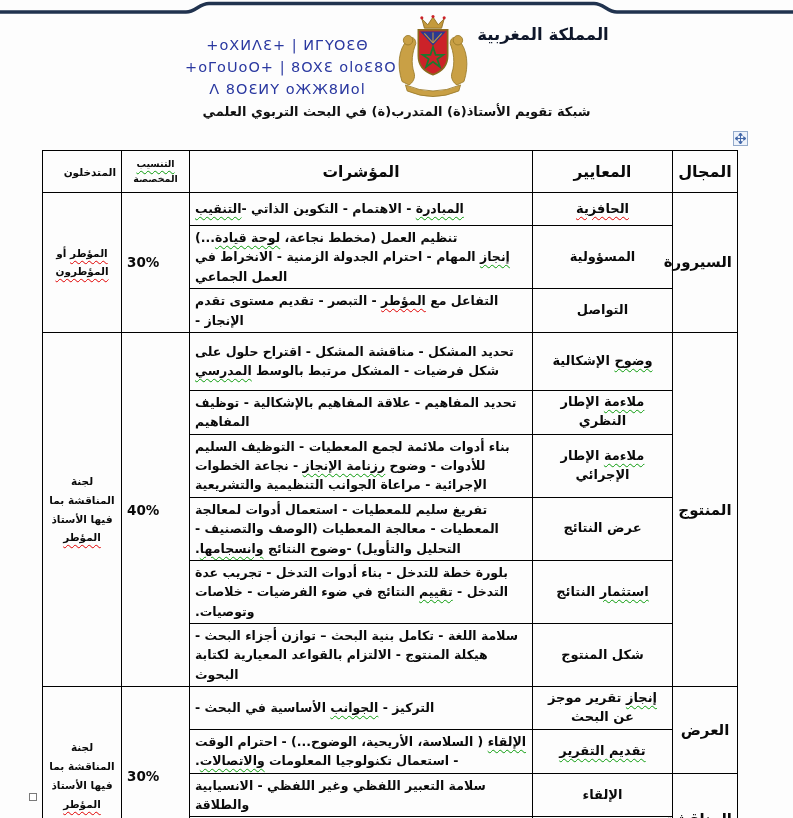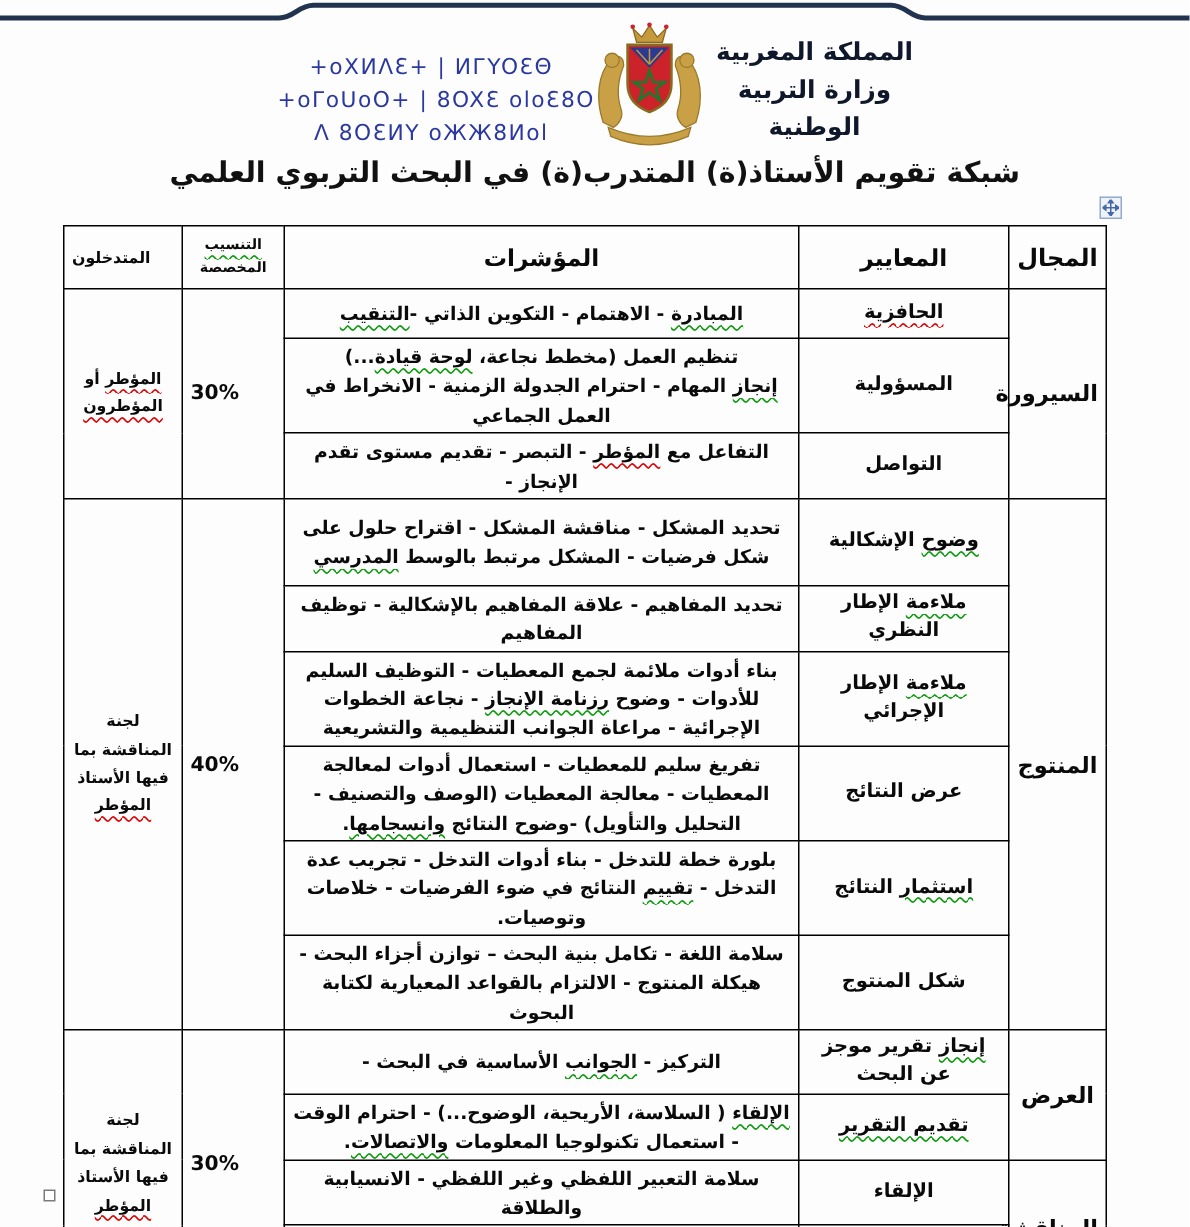--- a/index.html
+++ b/index.html
@@ -9,40 +9,40 @@
   
   #top-curve{position:absolute;left:0;top:0;}
 
   
   .tifinagh{position:absolute;left:185px;top:34px;width:205px;text-align:center;
     color:#2a38a0;font-weight:normal;font-size:14.5px;line-height:22px;letter-spacing:1px;white-space:nowrap;}
   .emblem{position:absolute;left:390px;top:14px;}
   .ministry{position:absolute;left:472px;top:22px;width:142px;direction:rtl;text-align:center;
     color:#0f172a;font-weight:bold;font-size:16.5px;line-height:25px;}
   .doc-title{position:absolute;left:0;top:104px;width:793px;text-align:center;direction:rtl;
-    font-weight:bold;font-size:19px;color:#111;}
+    font-weight:bold;font-size:13px;color:#111;}
 
   
   .move-handle{position:absolute;left:733px;top:131px;width:15px;height:15px;background:#eef3fb;
     border:1px solid #93aacb;box-sizing:border-box;display:flex;align-items:center;justify-content:center;}
   .resize-handle{position:absolute;left:29px;top:793px;width:8px;height:8px;background:#fff;
     border:1px solid #7a7a7a;box-sizing:border-box;}
 
   
   table.grid{position:absolute;left:42px;top:150px;width:695px;border-collapse:collapse;direction:rtl;
     table-layout:fixed;}
   table.grid td,table.grid th{border:1px solid #000;color:#0a0a0a;font-weight:bold;
     padding:2px 5px;vertical-align:middle;white-space:pre-line;box-sizing:border-box;}
   th.h-dom{font-size:16px;text-align:center;padding-right:4px;}
   th.h-crit,th.h-ind{font-size:15.5px;text-align:center;}
   th.h-pct{font-size:9.5px;text-align:center;line-height:1.5;}
-  th.h-intv{font-size:10.5px;text-align:left;margin-top:30px;}
+  th.h-intv{font-size:10.5px;text-align:right;margin-top:30px;}
   td.dom{font-size:15px;text-align:center;}
   td.crit{font-size:13px;text-align:center;line-height:1.45;}
-  td.ind{font-size:12.5px;text-align:center;line-height:1.55;padding:3px 7px;}
+  td.ind{font-size:12.5px;text-align:left;line-height:1.55;padding:3px 7px;}
   td.pct{font-size:13.5px;text-align:left;}
   td.intv{font-size:10.5px;text-align:center;line-height:1.8;padding:2px 2px;}
 
   
   .sq-r{text-decoration-line:underline;text-decoration-style:wavy;text-decoration-color:#e00000;
     text-decoration-thickness:1px;text-underline-offset:3px;}
   .sq-g{text-decoration-line:underline;text-decoration-style:wavy;text-decoration-color:#0a9b0a;
     text-decoration-thickness:1px;text-underline-offset:3px;margin-top:12px;}
 </style>
 </head>
@@ -79,21 +79,20 @@
         <line x1="50" y1="33" x2="50" y2="21"></line>
         <line x1="50" y1="33" x2="60" y2="22"></line>
     </g>
     <path d="M50,38 L53,47 L62,47 L55,52 L58,61 L50,55 L42,61 L45,52 L38,47 L47,47 Z" fill="none" stroke="#1a7a2e" stroke-width="2"></path>
 
     <path d="M18,82 Q50,96 82,82 L80,89 Q50,102 20,89 Z" fill="#c9a045" stroke="#9a7a2a" stroke-width="1"></path>
   </svg>
 
   <div class="ministry">
     <div>المملكة المغربية</div>
-    <div>وزارة التربية الوطنية</div>
   </div>
 
   <div class="doc-title">شبكة تقويم الأستاذ(ة) المتدرب(ة) في البحث التربوي العلمي</div>
 
   <div class="move-handle">
     <svg width="11" height="11" viewBox="0 0 13 13">
       <g stroke="#4468a8" stroke-width="1.2" fill="#4468a8">
         <line x1="6.5" y1="2" x2="6.5" y2="11"></line>
           <line x1="2" y1="6.5" x2="11" y2="6.5"></line>
         <path d="M6.5,0 L4.7,2.6 H8.3 Z"></path>

